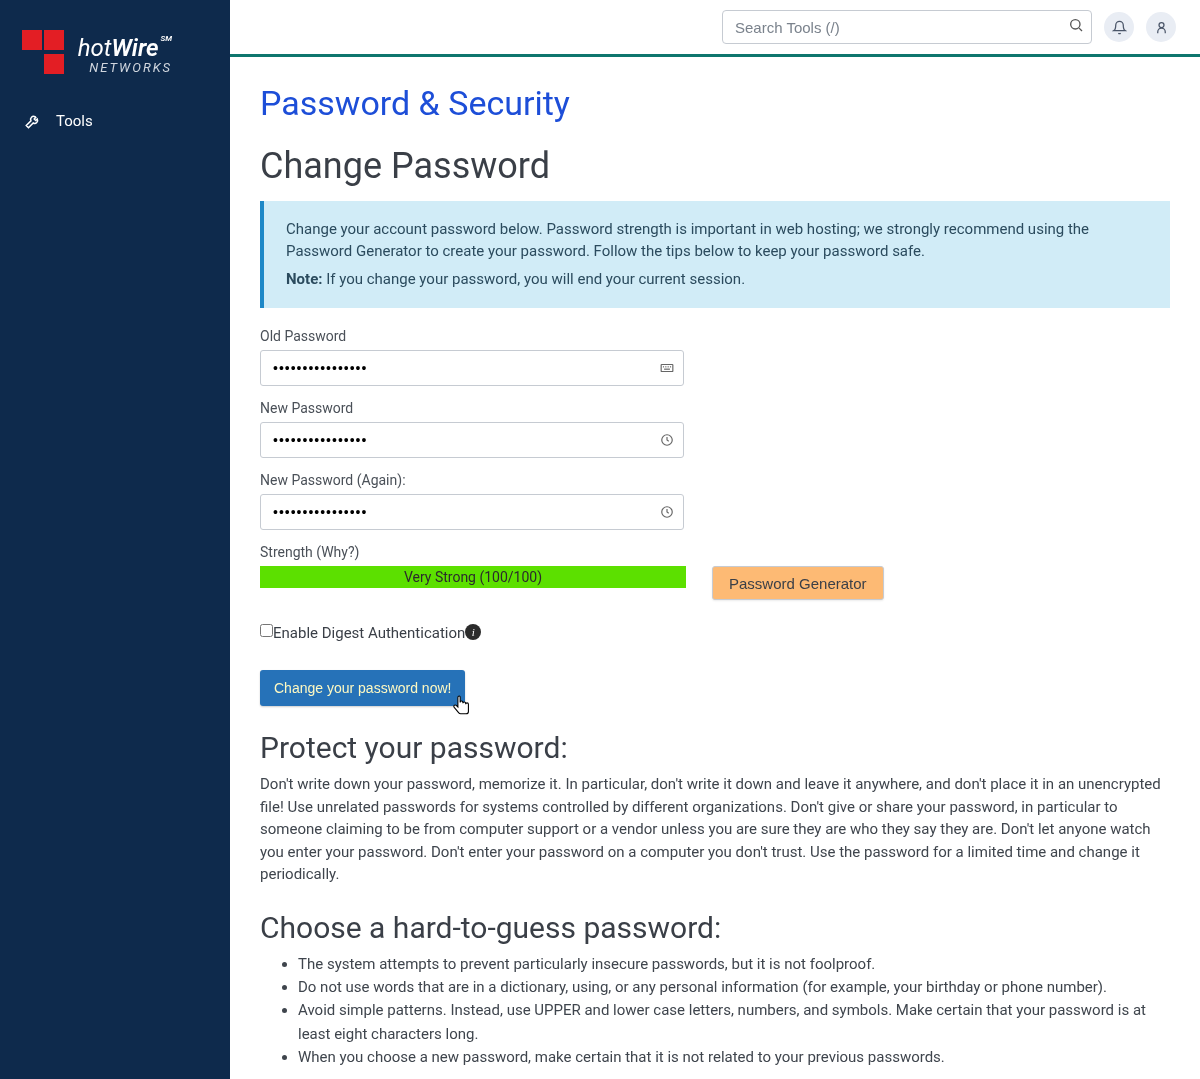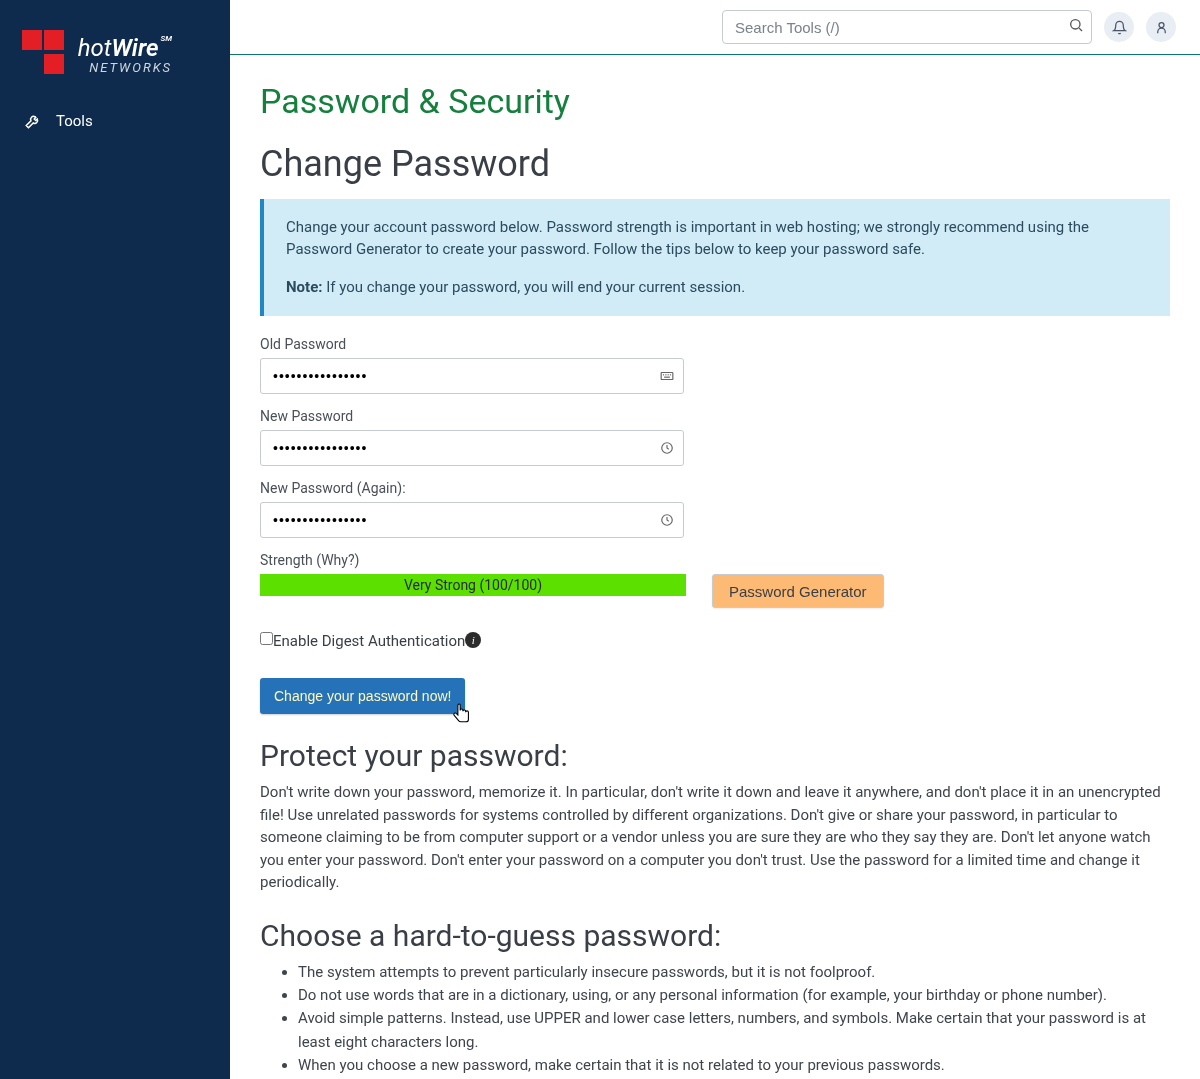--- a/index.html
+++ b/index.html
@@ -12,32 +12,32 @@
 .logo-squares .row2 { margin-top: 2px; }
 .logo-squares .row2 .sq:first-child { visibility: hidden; }
 .logo-text { display: inline-block; vertical-align: middle; margin-left: 8px; color: #fff; }
 .logo-text .brand { font-size: 24px; font-weight: 600; }
 .logo-text .brand .hot { font-weight: 400; }
 .logo-text .sm { font-size: 8px; vertical-align: top; margin-left: 2px; }
 .logo-text .sub { font-size: 13px; letter-spacing: 2px; color: #d0d6de; margin-top: -2px; text-align: right; }
 .nav-item { display: flex; align-items: center; padding: 14px 24px; color: #fff; font-size: 15px; cursor: pointer; }
 .nav-item svg { width: 18px; height: 18px; margin-right: 14px; }
 .main { flex: 1; display: flex; flex-direction: column; background: #fff; }
-.topbar { display: flex; align-items: center; justify-content: flex-end; padding: 10px 24px; border-bottom: 1px solid #0f766e; gap: 12px; }
+.topbar { display: flex; align-items: center; justify-content: flex-end; padding: 10px 24px; border-bottom: 3px solid #0f766e; gap: 12px; }
 .search-wrap { position: relative; width: 370px; }
 .search-input { width: 100%; height: 34px; border: 1px solid #c6cbd2; border-radius: 4px; padding: 6px 36px 6px 12px; font-size: 15px; color: #555; }
 .search-input::placeholder { color: #7a828c; }
 .search-icon-btn { position: absolute; right: 8px; top: 50%; transform: translateY(-50%); color: #555; }
 .icon-btn { width: 30px; height: 30px; border-radius: 50%; background: #e9edf4; display: flex; align-items: center; justify-content: center; cursor: pointer; color: #4a5568; }
 .icon-btn svg { width: 15px; height: 15px; }
 .content { padding: 16px 30px 20px 30px; flex: 1; }
-h1.page-title { font-size: 34px; font-weight: 400; color: #15803d; margin-bottom: 22px; margin-top: 10px; }
+h1.page-title { font-size: 34px; font-weight: 400; color: #1d4ed8; margin-bottom: 22px; margin-top: 10px; }
 h2.section-title { font-size: 36px; font-weight: 400; color: #3a3f47; margin-bottom: 14px; }
 .infobox { background: #d1ecf7; border-left: 4px solid #1e88c7; padding: 18px 22px; color: #2b4b5e; margin-bottom: 20px; font-size: 15px; line-height: 1.45; }
-.infobox p { margin-bottom: 16px; }
+.infobox p { margin-bottom: 6px; }
 .infobox p:last-child { margin-bottom: 0; }
 .field-group { margin-bottom: 14px; }
 .field-label { display: block; font-size: 14px; color: #4a5058; margin-bottom: 6px; }
 .input-wrap { position: relative; width: 424px; }
 .text-input { width: 100%; height: 36px; border: 1px solid #c6cbd2; border-radius: 3px; padding: 6px 36px 6px 12px; font-size: 14px; letter-spacing: 1px; }
 .input-right-icon { position: absolute; right: 10px; top: 50%; transform: translateY(-50%); color: #666; }
 .input-right-icon svg { width: 14px; height: 14px; display: block; }
 .strength-row { display: flex; align-items: flex-start; gap: 26px; margin-bottom: 18px; }
 .strength-bar-wrap { width: 426px; }
 .strength-bar { height: 22px; background: #5ce000; color: #2b2b2b; display: flex; align-items: center; justify-content: center; font-size: 14px; }

